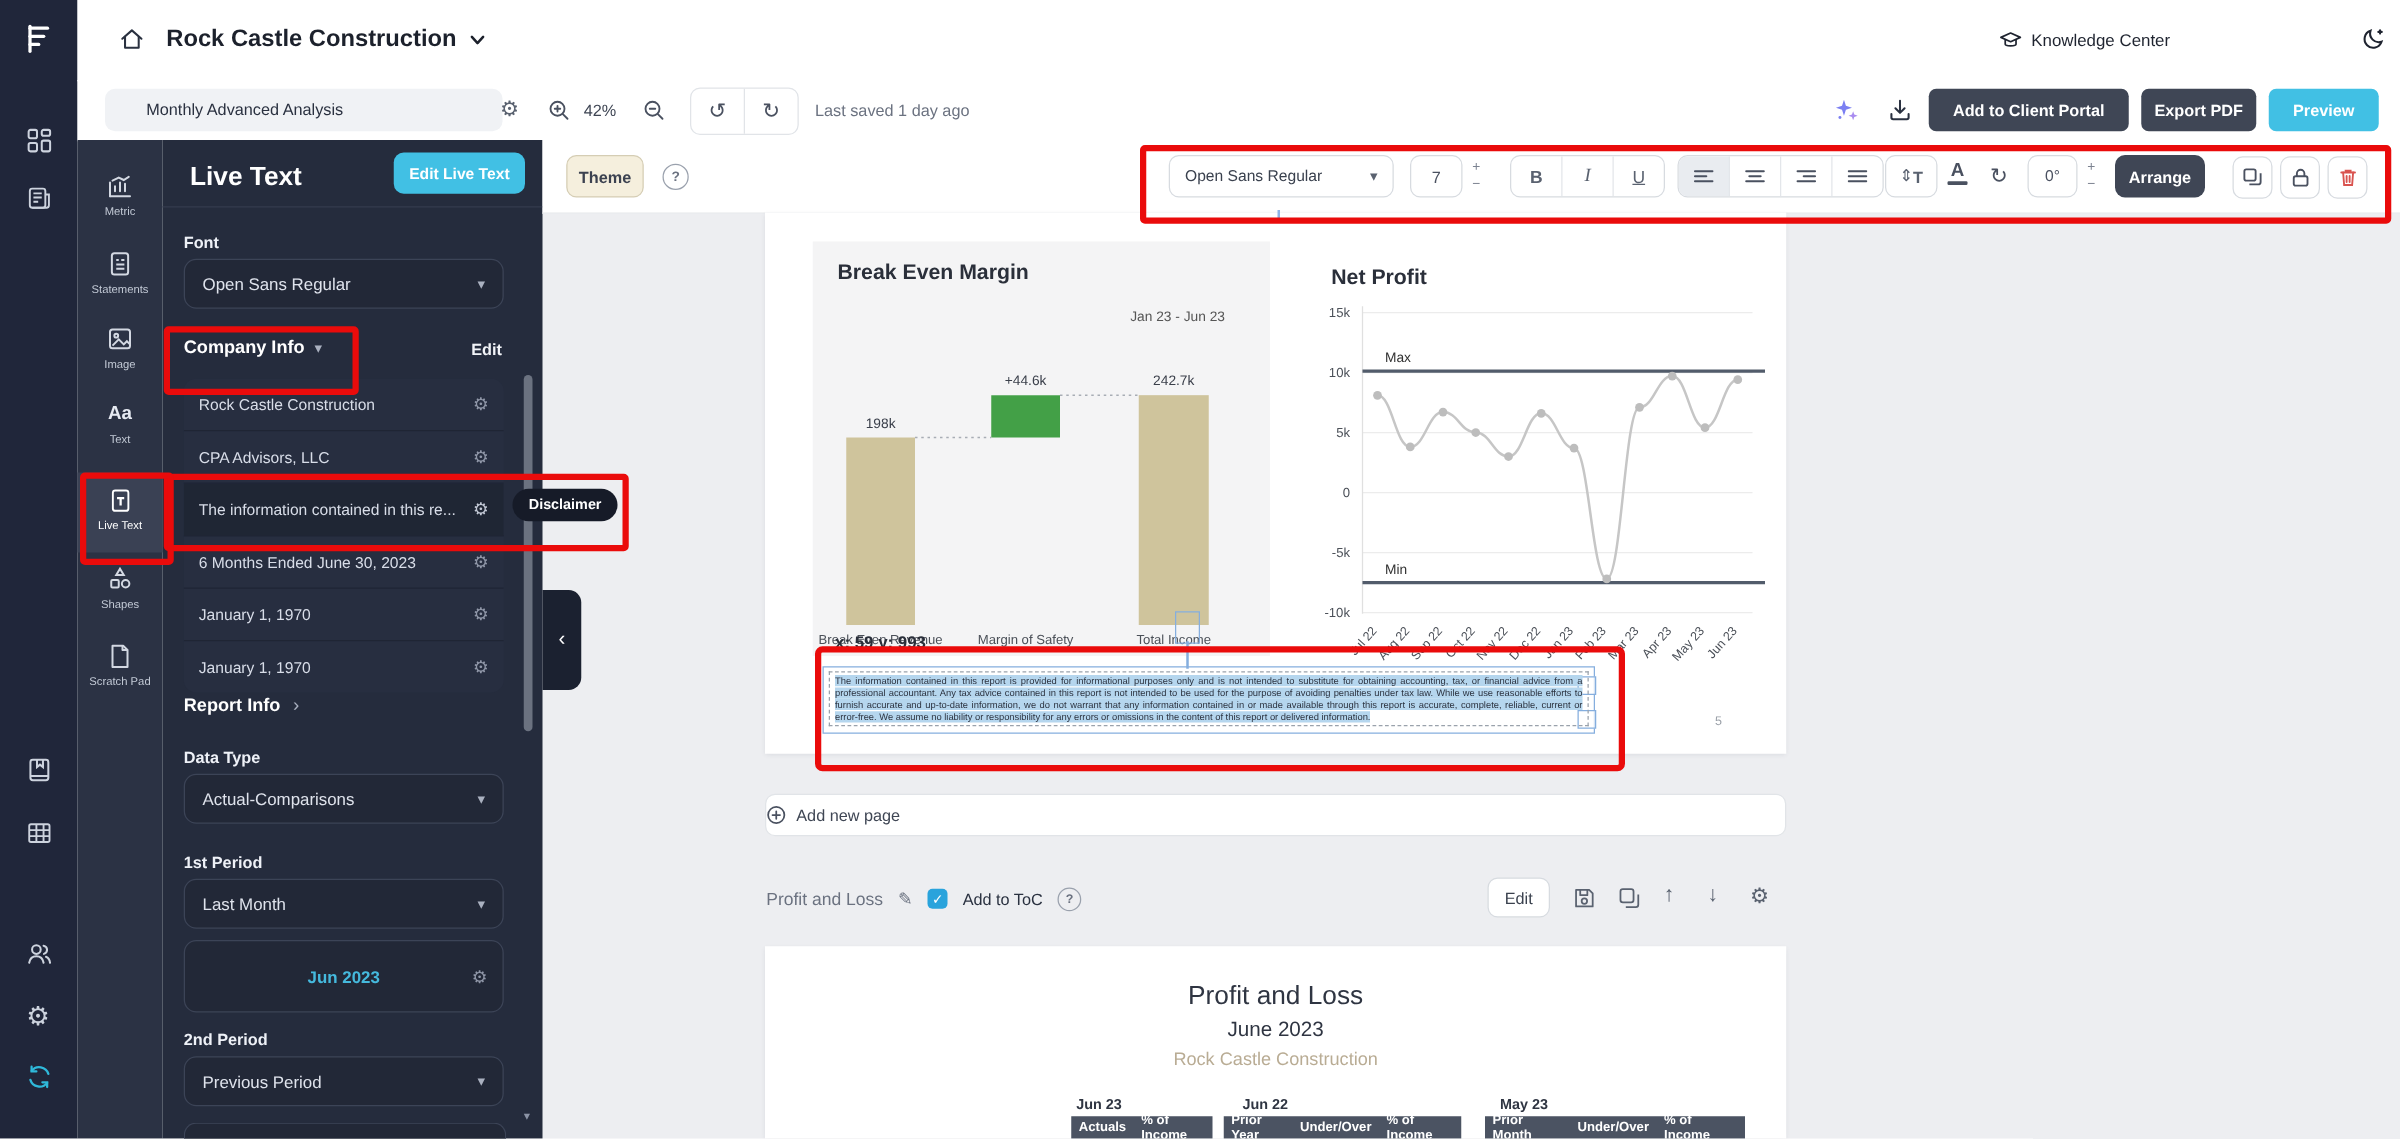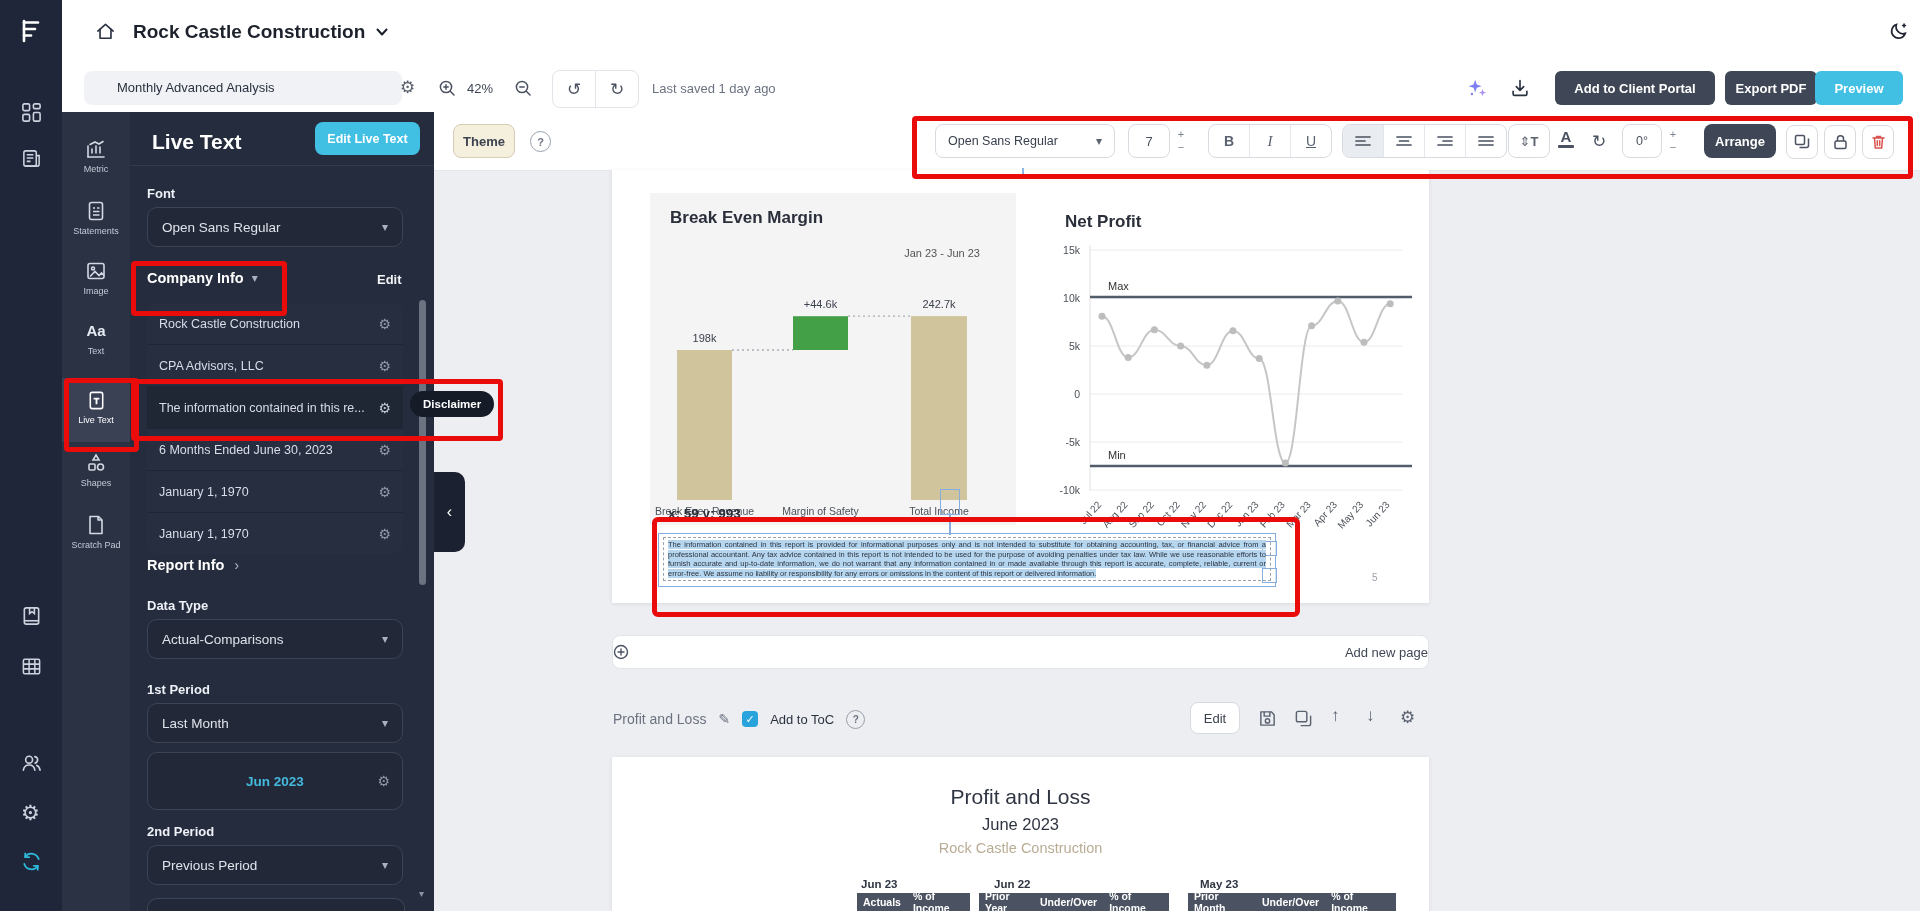--- a/index.html
+++ b/index.html
@@ -7,21 +7,21 @@
   .ab{position:absolute;}
   .flex{display:flex;align-items:center;}
   svg.ic{display:block;}
   
   .topbar{left:62px;top:0;width:1858px;height:64px;background:#fff;border-bottom:1px solid #eceef1;}
   .subbar{left:62px;top:64px;width:1858px;height:48px;background:#fff;border-bottom:1px solid #e7e9ec;}
   .titletext{font-size:19px;font-weight:700;color:#1c212c;}
   .toplink{font-size:13.5px;color:#1f2430;gap:7px;}
   .nameinput{background:#f0f2f5;border-radius:8px;height:34px;line-height:34px;padding:0 13px;font-size:13px;color:#2a3140;width:272px;}
   .graytxt{color:#6b7280;font-size:13px;}
-  .btn-dark{background:#3f4655;color:#fff;border-radius:6px;font-size:13px;font-weight:600;display:flex;align-items:center;justify-content:center;height:34px;margin-left:12px;}
+  .btn-dark{background:#3f4655;color:#fff;border-radius:6px;font-size:13px;font-weight:600;display:flex;align-items:center;justify-content:center;height:34px;}
   .btn-cyan{background:#41c0e4;color:#fff;border-radius:6px;font-size:13px;font-weight:600;display:flex;align-items:center;justify-content:center;height:34px;}
   
   .rail{left:0;top:0;width:62px;height:911px;background:#20263a;}
   .toolrail{left:62px;top:112px;width:68px;height:799px;background:#2b3244;}
   .navitem{width:68px;text-align:center;color:#c9d0dd;}
   .navitem .lbl{font-size:9px;margin-top:4px;color:#c3cad6;}
   .navitem.sel{background:#3a4154;}
   
   .panel{left:130px;top:112px;width:304px;height:799px;background:#252c3d;}
   .plabel{color:#eef1f7;font-size:13px;font-weight:700;}
@@ -129,20 +129,29 @@
             <path d="M4 11.5 12 4.5l8 7"></path>
             <path d="M6.3 9.8V19h11.4V9.8"></path>
           </g>
         </svg>
     </div>
     <div class="ab flex" style="left:71px;top:0;height:64px;gap:10px;">
       <span class="titletext">Rock Castle Construction</span>
       <svg class="ic" width="14" height="14" viewBox="0 0 14 14">
           <path d="M2.5 4.5 7 9.5 11.5 4.5" stroke="#1c212c" stroke-width="2" fill="none" stroke-linecap="round" stroke-linejoin="round"></path>
         </svg>
+    </div>
+    <div class="ab flex toplink" style="left:1537px;top:0;height:64px;">
+      <svg class="ic" width="19" height="19" viewBox="0 0 22 22">
+          <g stroke="#1f2430" stroke-width="1.6" fill="none" stroke-linejoin="round">
+            <path d="M11 4 2 8l9 4 9-4-9-4z"></path>
+            <path d="M6 10.2v4.2c0 1.9 10 1.9 10 0v-4.2"></path>
+          </g>
+        </svg>
+      <span>Knowledge Center</span>
     </div>
     <div class="ab" style="left:1826px;top:20px;">
       <svg class="ic" width="22" height="22" viewBox="0 0 24 24">
           <g fill="none" stroke="#1f2430" stroke-width="1.8" stroke-linecap="round">
             <path d="M18.8 14.6A7.6 7.6 0 0 1 9.2 5a7.6 7.6 0 1 0 9.6 9.6z"></path>
             <path d="M17.5 4.5v3M16 6h3"></path>
           </g>
         </svg>
     </div>
 
@@ -511,21 +520,21 @@
   <div class="ab" style="left:940px;top:489px;width:18px;height:24px;border:1.5px solid #85aede;z-index:4;"></div>
   <div class="ab" style="left:949px;top:513px;width:1.5px;height:22px;background:#85aede;z-index:4;"></div>
 
   <div class="ab" style="left:658px;top:533px;width:616px;height:52px;border:1.5px solid #85aede;z-index:20;"></div>
   <div class="handle" style="left:1262px;top:541px;"></div>
   <div class="handle" style="left:1262px;top:568px;"></div>
   <div class="ab" style="left:663px;top:537px;width:598px;border:1px dashed #9aa2ac;padding:2px 4px;z-index:21;font-size:7.5px;line-height:9.5px;color:#2c3340;text-align:justify;">
     <span class="hl">The information contained in this report is provided for informational purposes only and is not intended to substitute for obtaining accounting, tax, or financial advice from a professional accountant. Any tax advice contained in this report is not intended to be used for the purpose of avoiding penalties under tax law. While we use reasonable efforts to furnish accurate and up-to-date information, we do not warrant that any information contained in or made available through this report is accurate, complete, reliable, current or error-free. We assume no liability or responsibility for any errors or omissions in the content of this report or delivered information.</span>
   </div>
 
-  <div class="ab flex" style="left:612px;top:635px;width:817px;height:34px;background:#fff;border:1px solid #e1e4e8;border-radius:8px;justify-content:space-between;gap:8px;box-sizing:border-box;">
+  <div class="ab flex" style="left:612px;top:635px;width:817px;height:34px;background:#fff;border:1px solid #e1e4e8;border-radius:8px;justify-content:flex-start;gap:8px;box-sizing:border-box;">
     <svg class="ic" width="16" height="16" viewBox="0 0 16 16">
         <g stroke="#4a5160" stroke-width="1.4" fill="none" stroke-linecap="round">
           <circle cx="8" cy="8" r="6.5"></circle>
           <path d="M8 5v6M5 8h6"></path>
         </g>
       </svg>
     <span style="font-size:13px;color:#3f4654;">Add new page</span>
   </div>
 
   <div class="ab flex" style="left:613px;top:702px;height:34px;gap:12px;">

